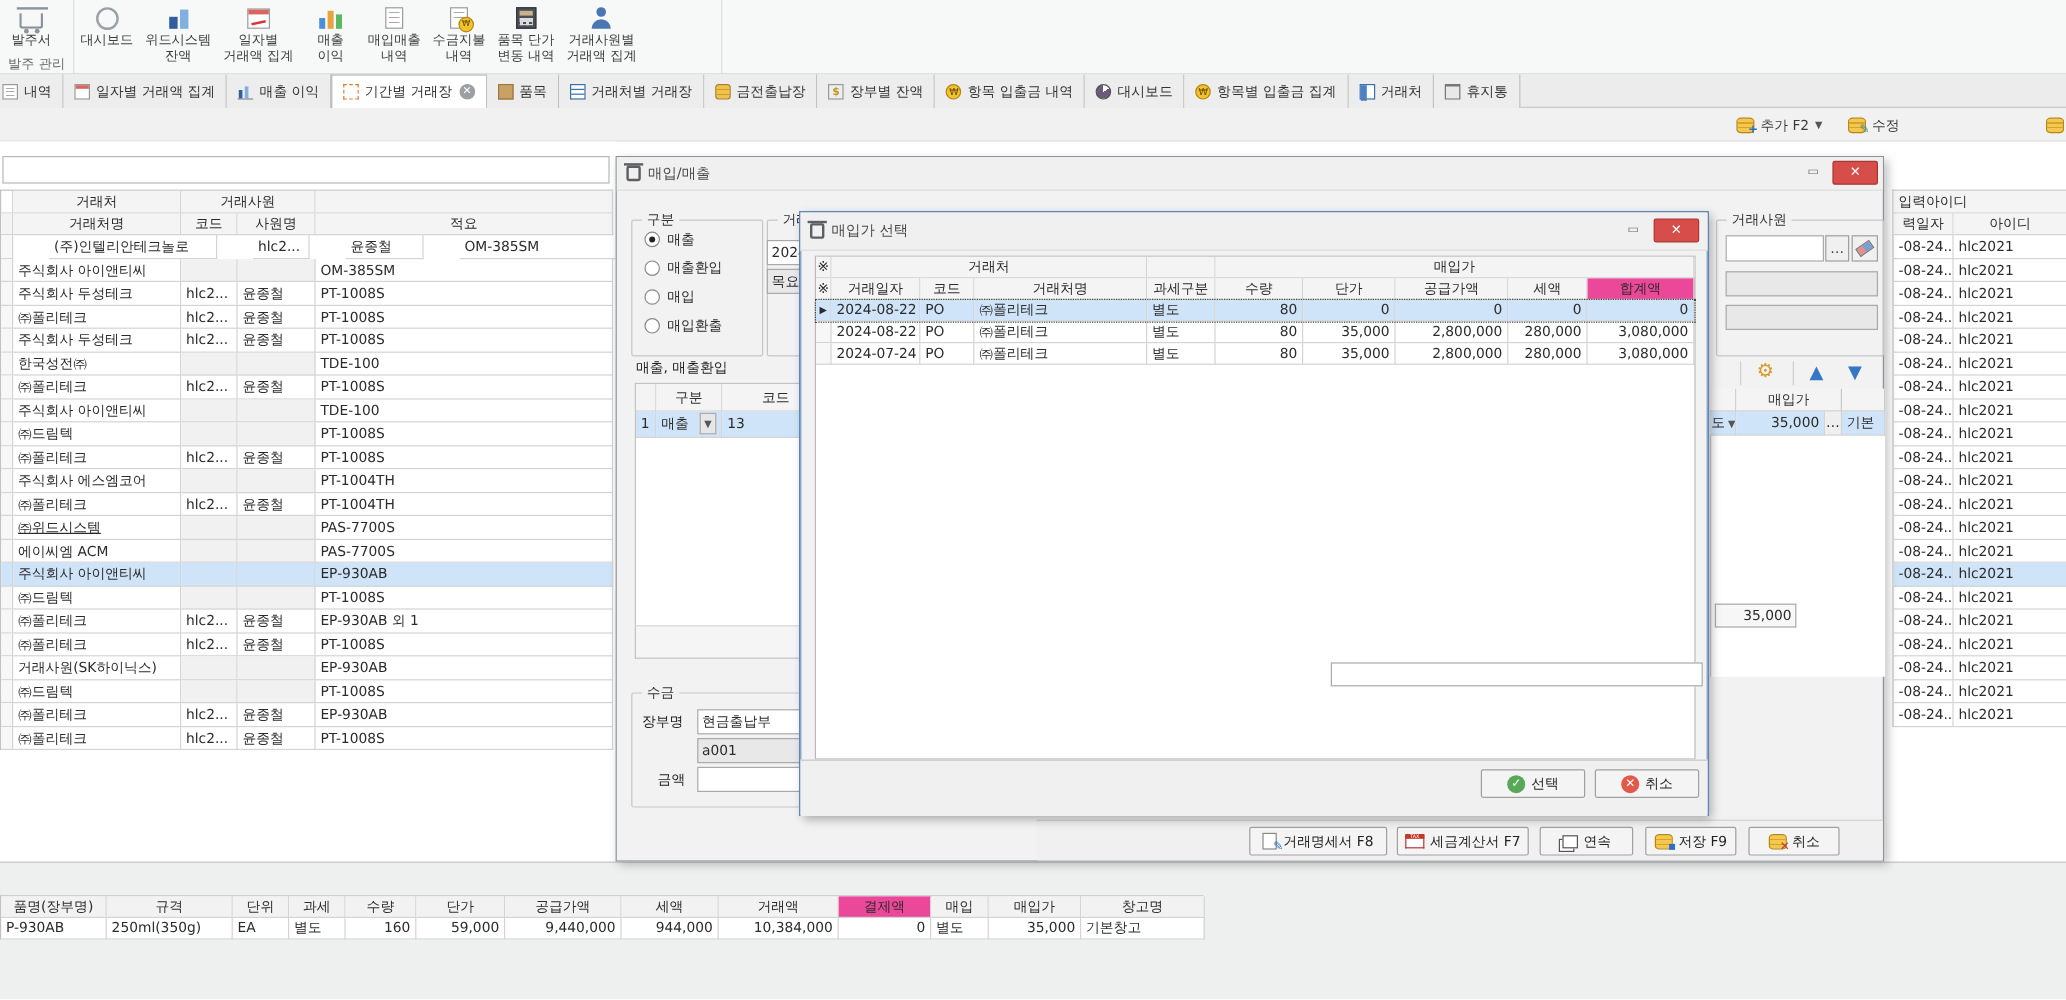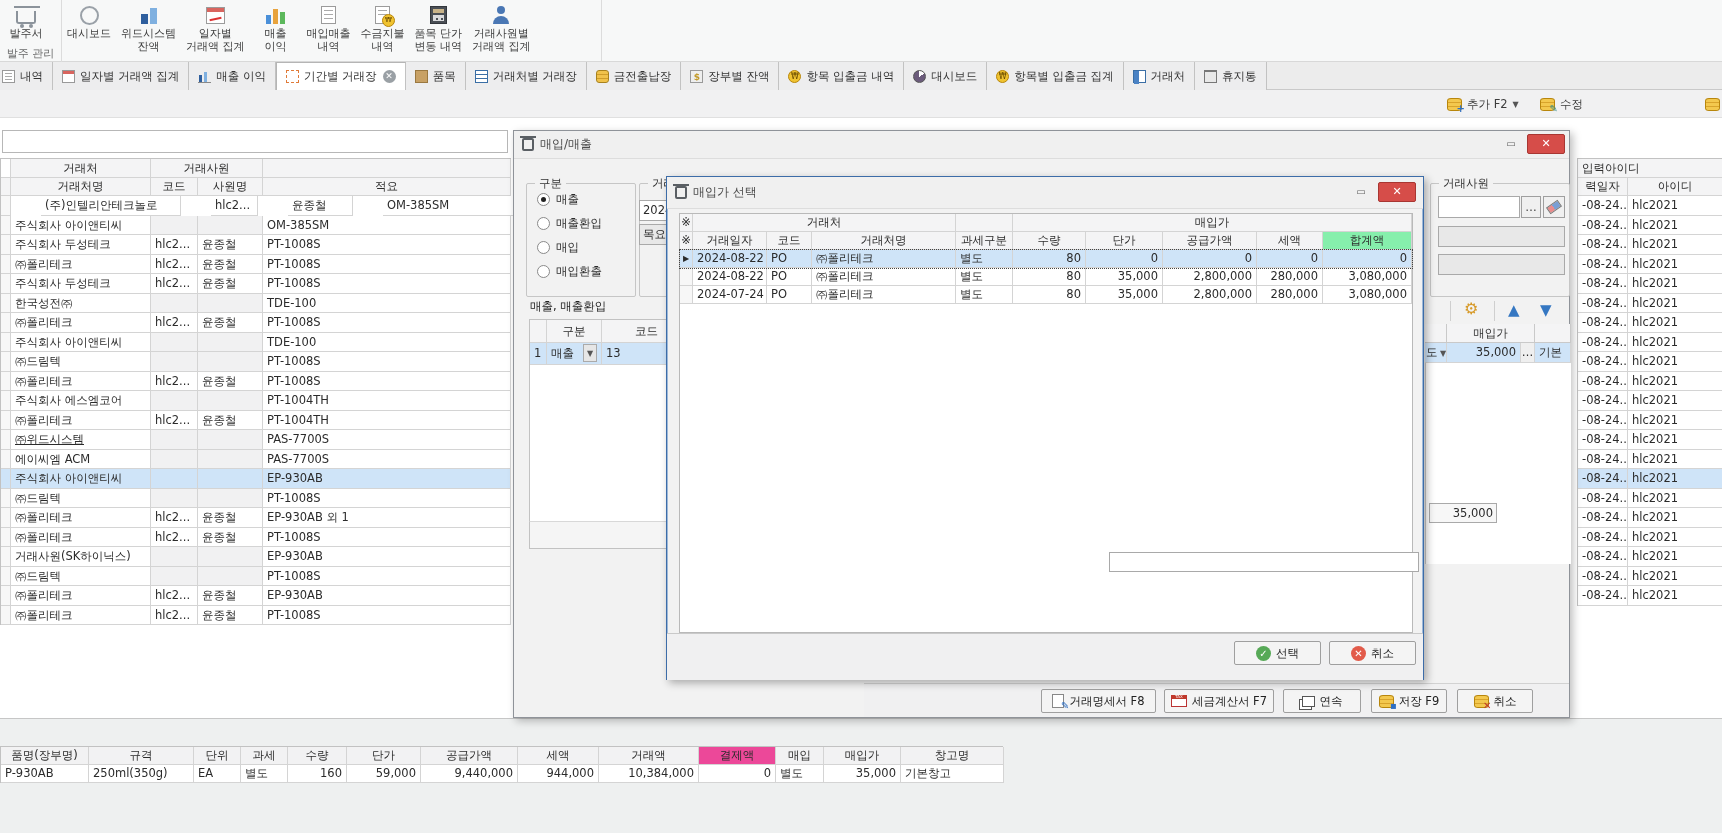--- a/index.html
+++ b/index.html
@@ -649,20 +649,28 @@
         <div class="grow sel" style="height: 22px;">
           <div class="gcell" style="width: 17px; height: 22px; line-height: 21px;">1</div>
           <div class="gcell" style="width: 55px; height: 22px; line-height: 21px;">매출<div class="" style="float: right; font-size: 8px; color: rgb(85, 85, 85); background: rgb(230, 230, 230); border: 1px solid rgb(170, 170, 170); width: 14px; text-align: center; height: 18px; line-height: 17px; margin-top: 1px;">▼</div></div>
           <div class="gcell" style="width: 90px; height: 22px; line-height: 21px;">13</div>
           <div class="gcell" style="width: 137px; height: 22px; line-height: 21px;"></div>
         </div>
         <div class="" style="height: 157px; background: rgb(255, 255, 255); border-bottom: 1px solid rgb(194, 194, 194); border-right: 1px solid rgb(194, 194, 194);"></div>
       </div>
     <div style="position:absolute;left:15px;top:390px;width:300px;height:28px;background:#f5f5f5;border:1px solid #c2c2c2;border-top:1px solid #d8d8d8;"></div>
 
+    <div class="groupbox" style="left:12px;top:446px;width:270px;height:96px;">
+      <span class="gb-label">수금</span>
+      <span class="small-label" style="left:8px;top:16px;">장부명</span>
+      <div class="field" style="left:54px;top:13px;width:99px;height:21px;">현금출납부</div>
+      <div class="field ro" style="left:54px;top:37px;width:99px;height:21px;">a001</div>
+      <span class="small-label" style="left:21px;top:64px;">금액</span>
+      <div class="field" style="left:54px;top:61px;width:99px;height:21px;"></div>
+    </div>
 
     <div class="groupbox" style="left:916px;top:52px;width:140px;height:114px;">
       <span class="gb-label">거래사원</span>
       <div class="field" style="left:7px;top:12px;width:82px;height:22px;"></div>
       <div class="mini-btn" style="left:90px;top:12px;width:20px;height:22px;line-height:20px;">…</div>
       <div class="mini-btn" style="left:112px;top:12px;width:22px;height:22px;"><span class="eraser" style="margin-top:6px;"></span></div>
       <div class="field ro" style="left:7px;top:42px;width:127px;height:21px;"></div>
       <div class="field ro" style="left:7px;top:70px;width:127px;height:21px;"></div>
     </div>
 
@@ -734,21 +742,21 @@
         <div class="grow" style="height: 18px;">
           <div class="gcell" style="width: 13px; height: 18px; line-height: 17px; background: rgb(244, 244, 245); text-align: center; padding: 0px;">※</div>
           <div class="gcell" style="width: 74px; height: 18px; line-height: 17px; background: rgb(244, 244, 245); text-align: center;">거래일자</div>
           <div class="gcell" style="width: 45px; height: 18px; line-height: 17px; background: rgb(244, 244, 245); text-align: center;">코드</div>
           <div class="gcell" style="width: 144px; height: 18px; line-height: 17px; background: rgb(244, 244, 245); text-align: center;">거래처명</div>
           <div class="gcell" style="width: 57px; height: 18px; line-height: 17px; background: rgb(244, 244, 245); text-align: center;">과세구분</div>
           <div class="gcell" style="width: 73px; height: 18px; line-height: 17px; background: rgb(244, 244, 245); text-align: center;">수량</div>
           <div class="gcell" style="width: 77px; height: 18px; line-height: 17px; background: rgb(244, 244, 245); text-align: center;">단가</div>
           <div class="gcell" style="width: 94px; height: 18px; line-height: 17px; background: rgb(244, 244, 245); text-align: center;">공급가액</div>
           <div class="gcell" style="width: 66px; height: 18px; line-height: 17px; background: rgb(244, 244, 245); text-align: center;">세액</div>
-          <div class="gcell" style="width: 89px; height: 18px; line-height: 17px; background: #86efac; text-align: center;">합계액</div>
+          <div class="gcell" style="width: 89px; height: 18px; line-height: 17px; background: #ec4899; text-align: center;">합계액</div>
         </div>
         <div class="grow sel" style="height: 18px; outline: rgb(68, 68, 68) dotted 1px;">
           <div class="gcell" style="width: 13px; height: 18px; line-height: 17px; padding: 0px; text-align: center; font-size: 8px; background: rgb(207, 228, 248);">▶</div>
           <div class="gcell" style="width: 74px; height: 18px; line-height: 17px;">2024-08-22</div>
           <div class="gcell" style="width: 45px; height: 18px; line-height: 17px;">PO</div>
           <div class="gcell" style="width: 144px; height: 18px; line-height: 17px;">㈜폴리테크</div>
           <div class="gcell" style="width: 57px; height: 18px; line-height: 17px;">별도</div>
           <div class="gcell num" style="width: 73px; height: 18px; line-height: 17px;">80</div>
           <div class="gcell num" style="width: 77px; height: 18px; line-height: 17px;">0</div>
           <div class="gcell num" style="width: 94px; height: 18px; line-height: 17px;">0</div>

